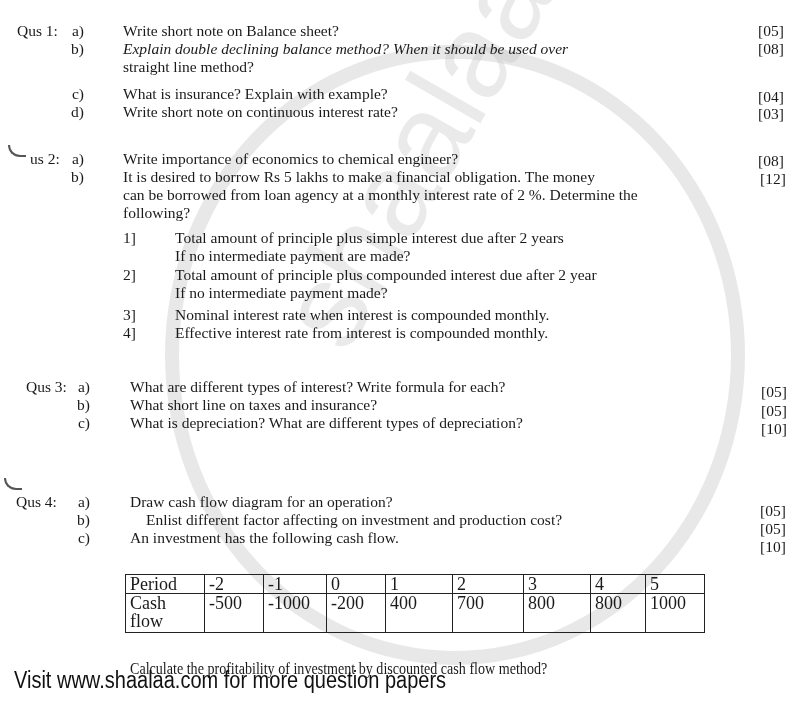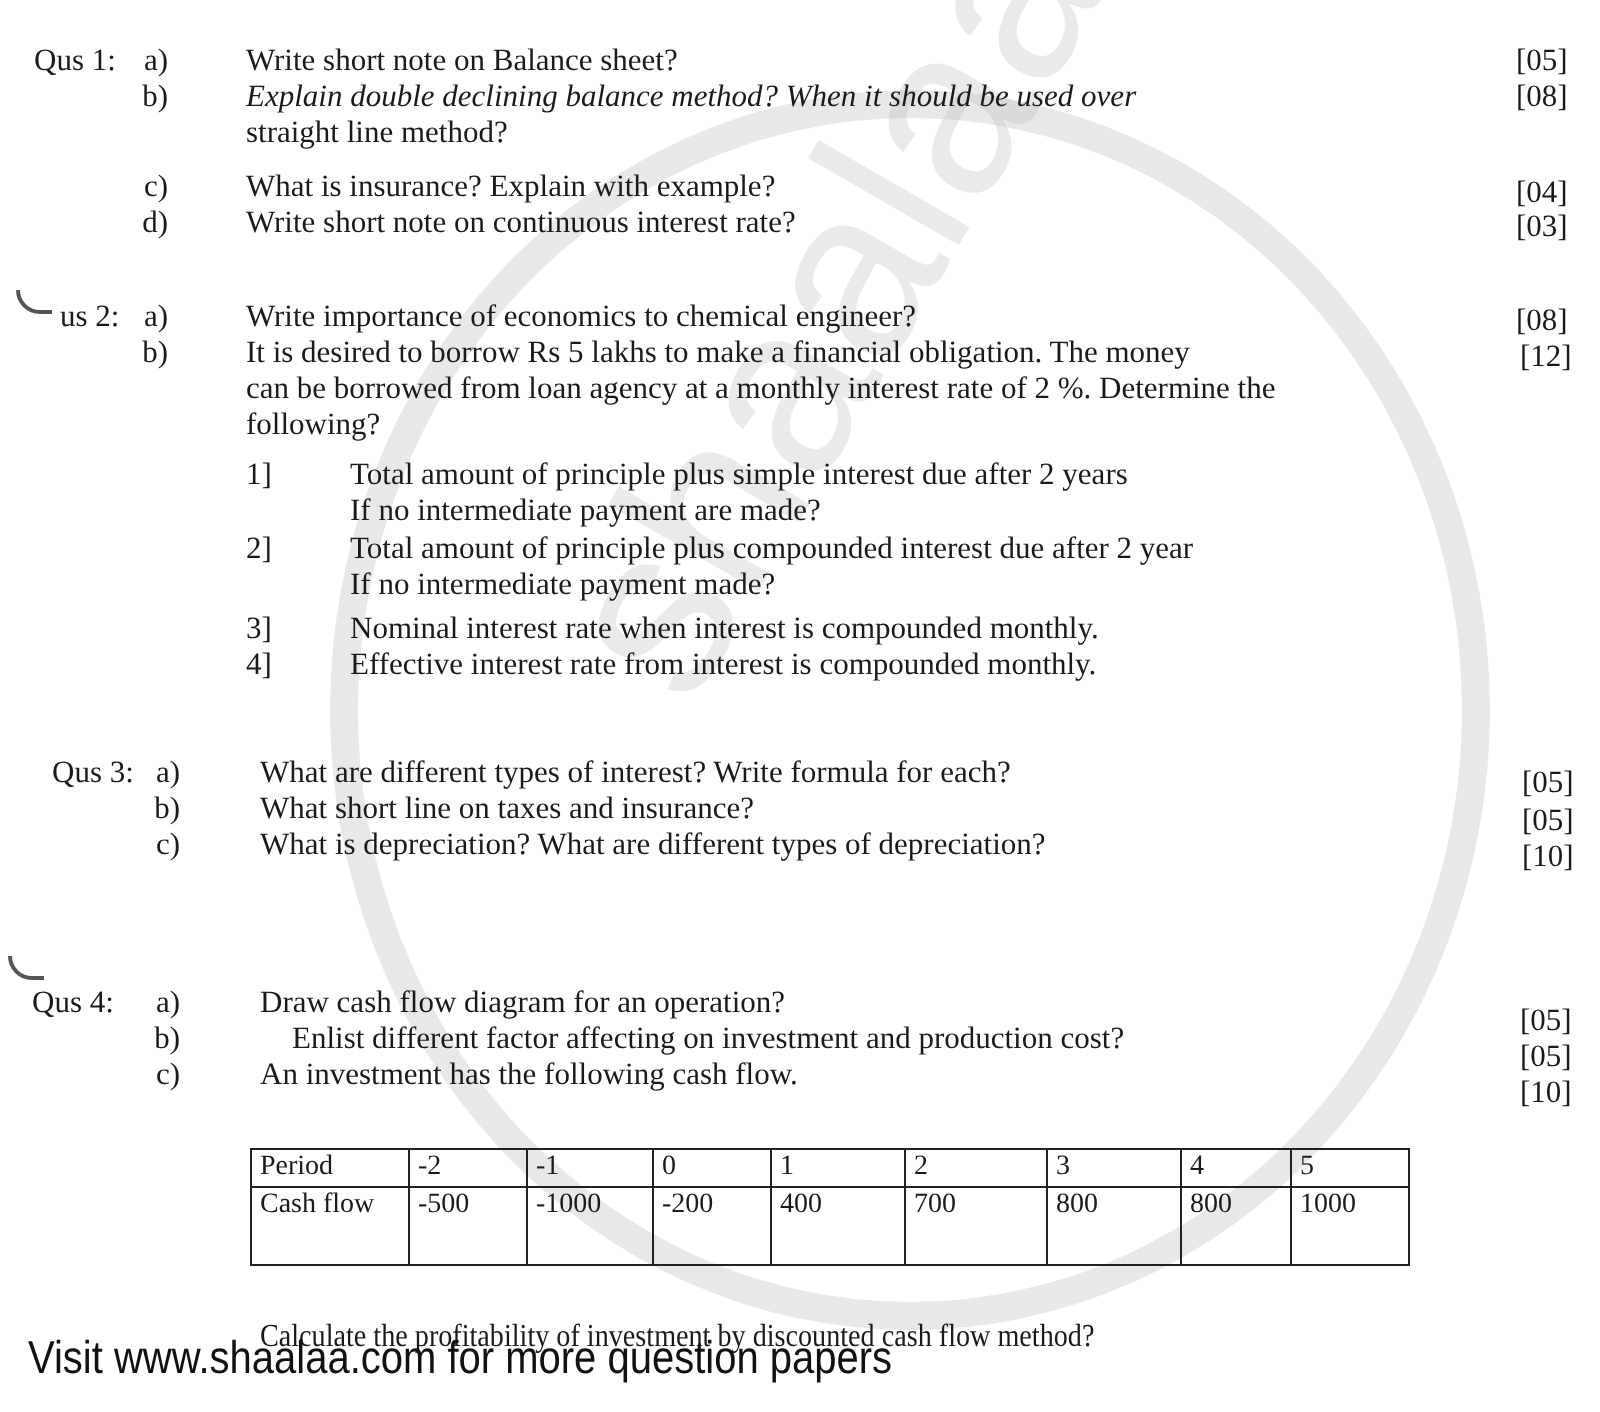--- a/index.html
+++ b/index.html
@@ -24,21 +24,21 @@
     transform: rotate(-60deg); transform-origin: left top;
     white-space: nowrap; pointer-events: none;
   }
   .corner-mark {
     position: absolute; width: 16px; height: 10px;
     border-left: 2px solid #555; border-bottom: 2px solid #555;
     border-radius: 0 0 0 14px;
   }
   table.cf {
     position: absolute; left: 125px; top: 574px;
-    border-collapse: collapse; font-size: 14px;
+    border-collapse: collapse; font-size: 18px;
   }
   table.cf td {
     border: 1.5px solid #222; padding: 0 4px; vertical-align: top;
     line-height: 18px; height: 18px;
   }
   table.cf tr.r2 td { height: 38px; }
   .footer {
     position: absolute; left: 14px; top: 667px;
     font-family: "Liberation Sans", "DejaVu Sans", sans-serif;
     font-size: 20px; color: #111; white-space: nowrap;

